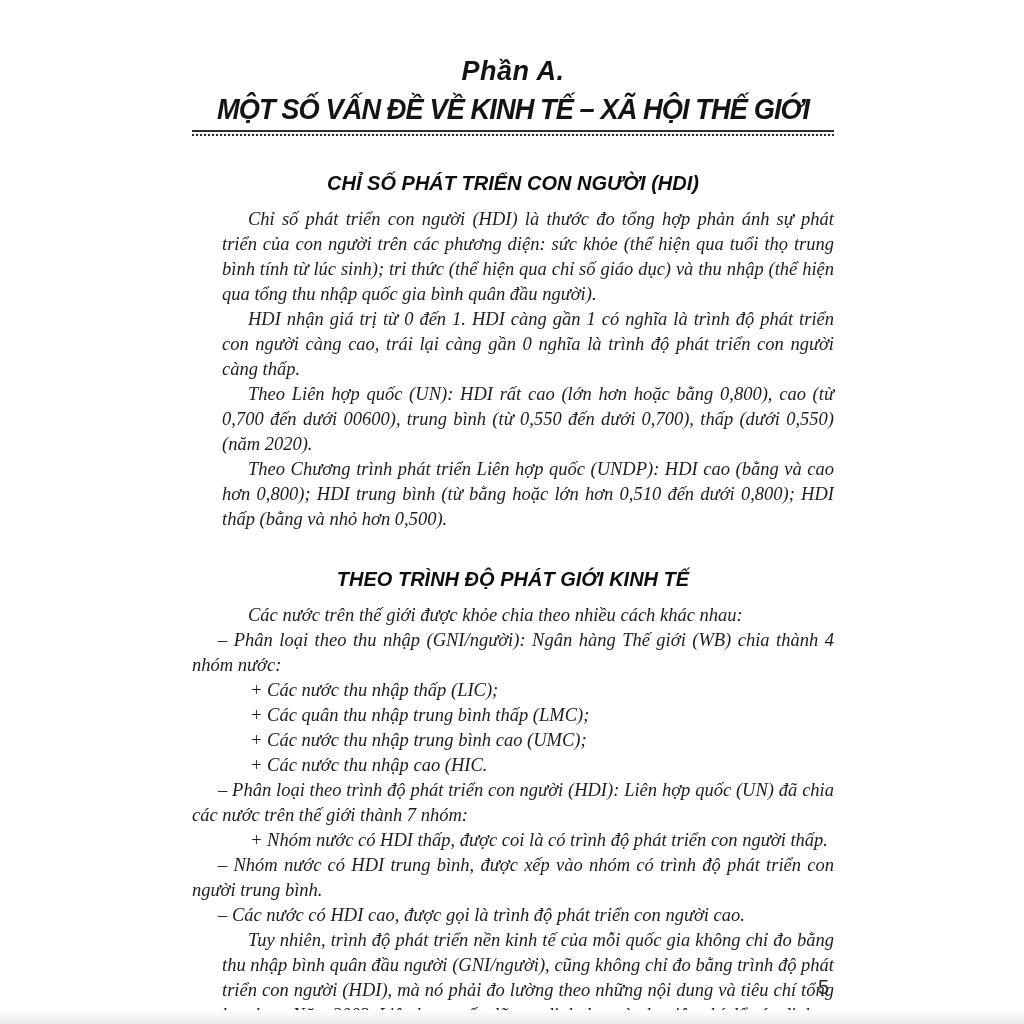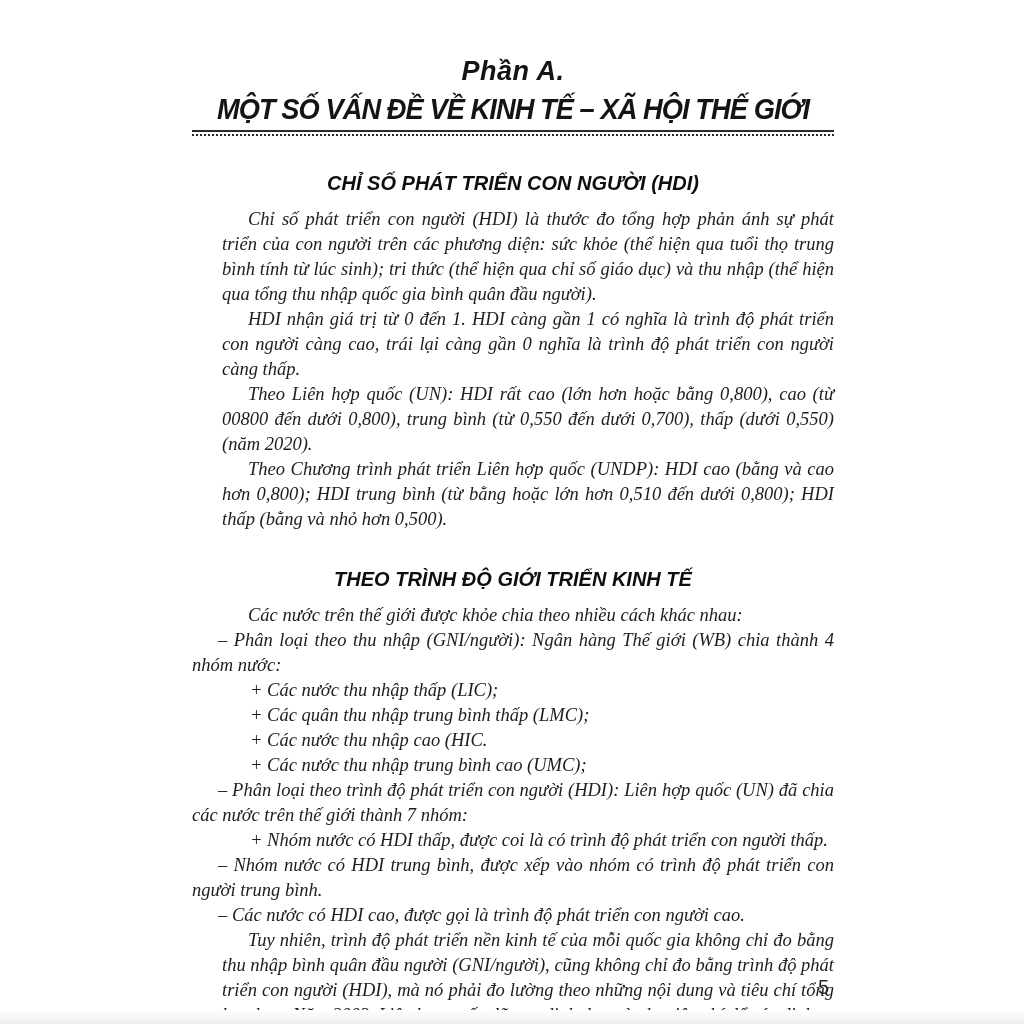--- a/index.html
+++ b/index.html
@@ -102,33 +102,33 @@
 
     <div class="part-label">Phần A.</div>
     <div class="part-title">MỘT SỐ VẤN ĐỀ VỀ KINH TẾ – XÃ HỘI THẾ GIỚI</div>
     <div class="rule-solid"></div>
     <div class="rule-dotted"></div>
 
     <div class="section-heading">CHỈ SỐ PHÁT TRIỂN CON NGƯỜI (HDI)</div>
 
     <p class="body-text p-norm">Chỉ số phát triển con người (HDI) là thước đo tổng hợp phản ánh sự phát triển của con người trên các phương diện: sức khỏe (thể hiện qua tuổi thọ trung bình tính từ lúc sinh); tri thức (thể hiện qua chỉ số giáo dục) và thu nhập (thể hiện qua tổng thu nhập quốc gia bình quân đầu người).</p>
     <p class="body-text p-norm">HDI nhận giá trị từ 0 đến 1. HDI càng gần 1 có nghĩa là trình độ phát triển con người càng cao, trái lại càng gần 0 nghĩa là trình độ phát triển con người càng thấp.</p>
-    <p class="body-text p-norm">Theo Liên hợp quốc (UN): HDI rất cao (lớn hơn hoặc bằng 0,800), cao (từ 00800 đến dưới 0,800), trung bình (từ 0,550 đến dưới 0,700), thấp (dưới 0,550) (năm 2020).</p>
+    <p class="body-text p-norm">Theo Liên hợp quốc (UN): HDI rất cao (lớn hơn hoặc bằng 0,800), cao (từ 0,700 đến dưới 00600), trung bình (từ 0,550 đến dưới 0,700), thấp (dưới 0,550) (năm 2020).</p>
     <p class="body-text p-norm">Theo Chương trình phát triển Liên hợp quốc (UNDP): HDI cao (bằng và cao hơn 0,800); HDI trung bình (từ bằng hoặc lớn hơn 0,510 đến dưới 0,800); HDI thấp (bằng và nhỏ hơn 0,500).</p>
 
     <div class="section-heading">
-      <div>THEO TRÌNH ĐỘ GIỚI TRIỂN KINH TẾ</div>
+      <div>THEO TRÌNH ĐỘ PHÁT GIỚI KINH TẾ</div>
     </div>
 
     <p class="body-text p-norm">Các nước trên thế giới được khỏe chia theo nhiều cách khác nhau:</p>
     <p class="body-text p-dash">– Phân loại theo thu nhập (GNI/người): Ngân hàng Thế giới (WB) chia thành 4 nhóm nước:</p>
     <p class="body-text p-plus">+ Các nước thu nhập thấp (LIC);</p>
     <p class="body-text p-plus">+ Các quân thu nhập trung bình thấp (LMC);</p>
+    <p class="body-text p-plus">+ Các nước thu nhập trung bình cao (UMC);</p>
     <p class="body-text p-plus">+ Các nước thu nhập cao (HIC.</p>
-    <p class="body-text p-plus">+ Các nước thu nhập trung bình cao (UMC);</p>
     <p class="body-text p-dash">– Phân loại theo trình độ phát triển con người (HDI): Liên hợp quốc (UN) đã chia các nước trên thế giới thành 7 nhóm:</p>
     <p class="body-text p-plus">+ Nhóm nước có HDI thấp, được coi là có trình độ phát triển con người thấp.</p>
     <p class="body-text p-dash">– Nhóm nước có HDI trung bình, được xếp vào nhóm có trình độ phát triển con người trung bình.</p>
     <p class="body-text p-dash">– Các nước có HDI cao, được gọi là trình độ phát triển con người cao.</p>
     <p class="body-text p-norm">Tuy nhiên, trình độ phát triển nền kinh tế của mỗi quốc gia không chỉ đo bằng thu nhập bình quân đầu người (GNI/người), cũng không chỉ đo bằng trình độ phát triển con người (HDI), mà nó phải đo lường theo những nội dung và tiêu chí tổng hợp hơn. Năm 2003, Liên hợp quốc đã quy định dựa vào ba tiêu chí để xác định</p>
 
   </div>
 
   <div class="page-number">5</div>
   <div class="bottom-shade"></div>

